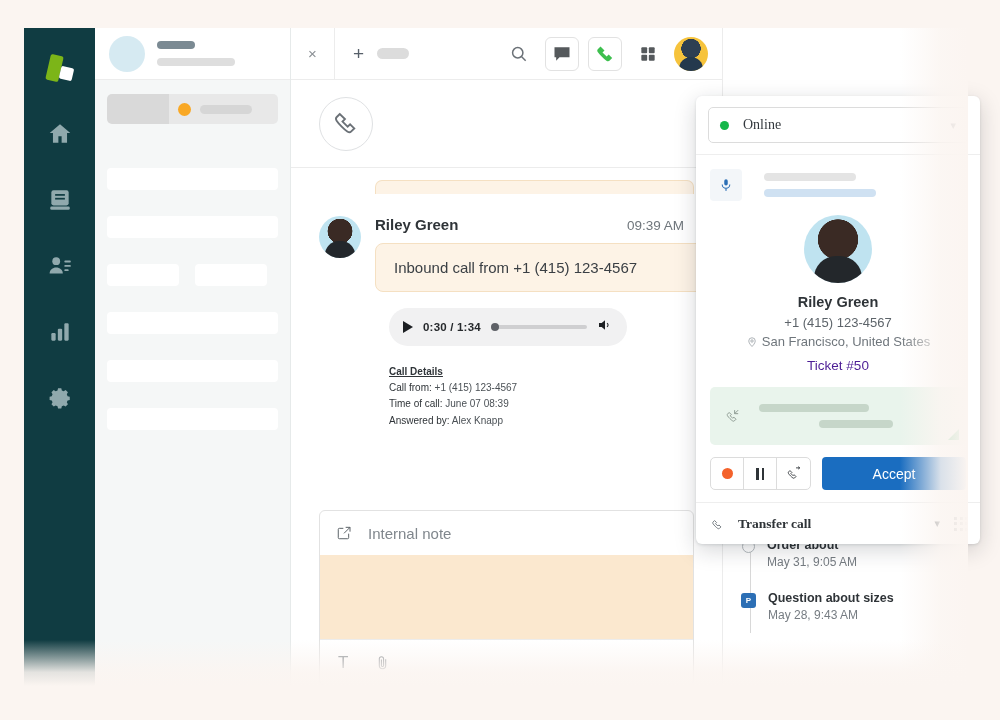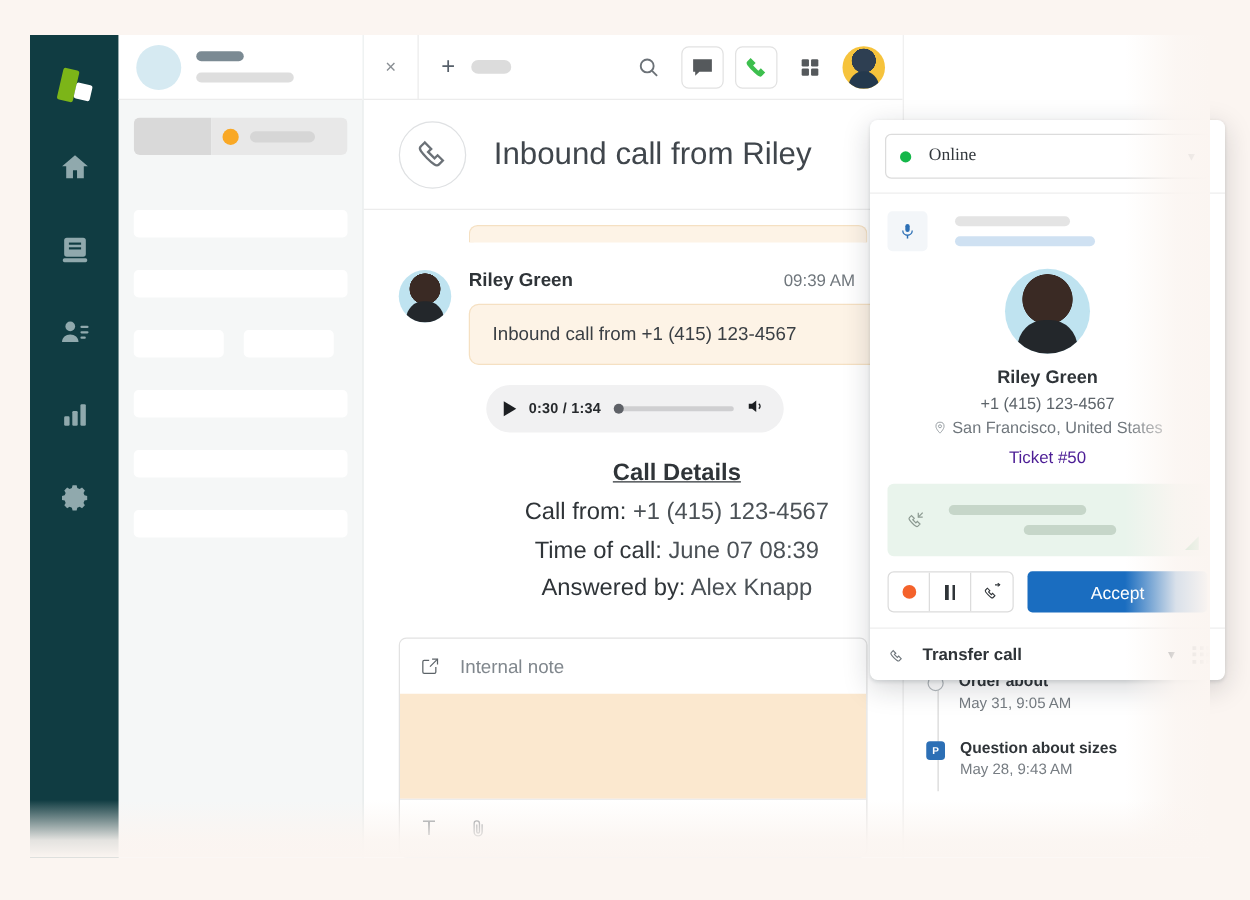--- a/index.html
+++ b/index.html
@@ -162,21 +162,21 @@
     margin-top: 16px; margin-left: 14px; width: 238px; height: 38px;
     background: #f1f1f2; border-radius: 19px; display: flex; align-items: center;
     padding: 0 14px; gap: 10px;
   }
   #player .play { width: 0; height: 0; border-left: 10px solid #1c1f22; border-top: 6px solid transparent; border-bottom: 6px solid transparent; cursor: pointer; }
   #player .time { font-size: 11.5px; color: #26292c; font-weight: bold; letter-spacing: .2px; white-space: nowrap; }
   #player .track { flex: 1; height: 4px; background: #cfcfd1; border-radius: 2px; position: relative; cursor: pointer; }
   #player .track .knob { position: absolute; left: 0; top: -2px; width: 8px; height: 8px; border-radius: 50%; background: #5e6167; }
   #player .vol svg { width: 16px; height: 16px; fill: #1c1f22; }
 
-  #call-details { margin-top: 18px; margin-left: 14px; font-size: 19px; color: #2f3438; line-height: 1.62; text-align: center; }
+  #call-details { margin-top: 18px; margin-left: 14px; font-size: 10px; color: #2f3438; line-height: 1.62; }
   #call-details .hdr { font-weight: bold; text-decoration: underline; }
   #call-details .k { font-weight: normal; }
   #call-details .v { color: #4b5156; }
 
   
   #composer {
     margin: 14px 28px 0 28px; border: 1px solid #e2e2e2; border-radius: 6px;
     background: #ffffff; height: 176px; display: flex; flex-direction: column;
     overflow: hidden;
   }
@@ -278,21 +278,21 @@
   #accept-btn {
     flex: 1; height: 33px; background: #1a6dc0; color: #ffffff; border: none;
     border-radius: 4px; font-size: 14px; font-family: "Liberation Sans", sans-serif; cursor: pointer;
   }
 
   #transfer-row {
     border-top: 1px solid #eeeeee; height: 42px;
     display: flex; align-items: center; padding: 0 12px 0 14px; cursor: pointer;
   }
   #transfer-row > svg { width: 16px; height: 16px; fill: none; stroke: #6f767c; stroke-width: 1.4; }
-  #transfer-label { margin-left: 12px; font-size: 13.5px; font-weight: bold; color: #2f3438; }
+  #transfer-label { margin-left: 12px; font-size: 13.5px; font-weight: bold; color: #2f3438; font-family: Liberation Serif, serif; }
   #transfer-chev { margin-left: auto; color: #5c6368; font-size: 11px; }
   #dialpad { margin-left: 14px; display: grid; grid-template-columns: repeat(3, 3px); gap: 2.5px; cursor: pointer; }
   #dialpad i { display: block; width: 3px; height: 3px; background: #5c6368; }
 </style>
 </head>
 <body>
 
 <div id="app-window">
 
   <div id="rail">
@@ -405,21 +405,20 @@
       </div>
       <div id="avatar-top"></div>
     </div>
 
     <div id="conv-header">
       <div id="conv-icon">
         <svg viewBox="0 0 24 24">
             <path d="M6.7 3.4 3.9 6.2c-.8.8-.6 2 .2 3.2 1 1.5 2.6 3.2 4.2 4.8s3.3 3.2 4.8 4.2c1.2.8 2.4 1 3.2.2l2.8-2.8-3.6-3.6-2.1 2.1-4.4-4.4 2.1-2.1z"></path>
           </svg>
       </div>
-      <div id="conv-title">Inbound call from Riley</div>
     </div>
 
     <div id="thread">
       <div id="clipped-bubble"></div>
 
       <div id="msg">
         <div id="msg-avatar"></div>
         <div id="msg-body">
           <div id="msg-head">
             <span id="msg-name">Riley Green</span>

